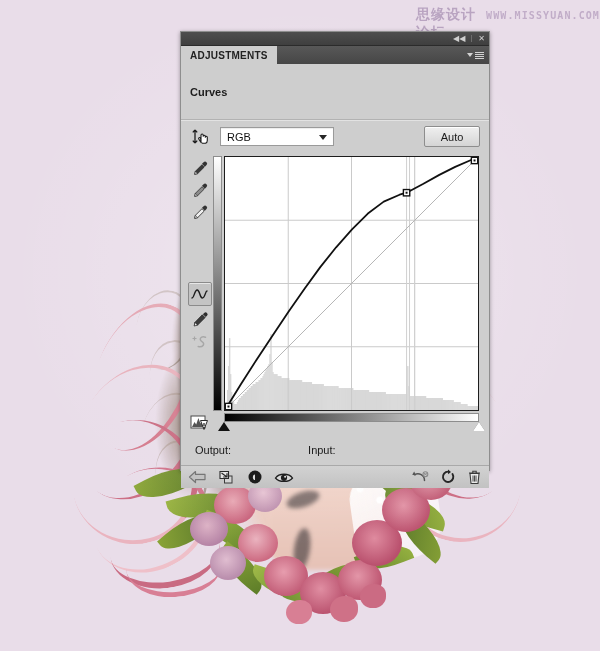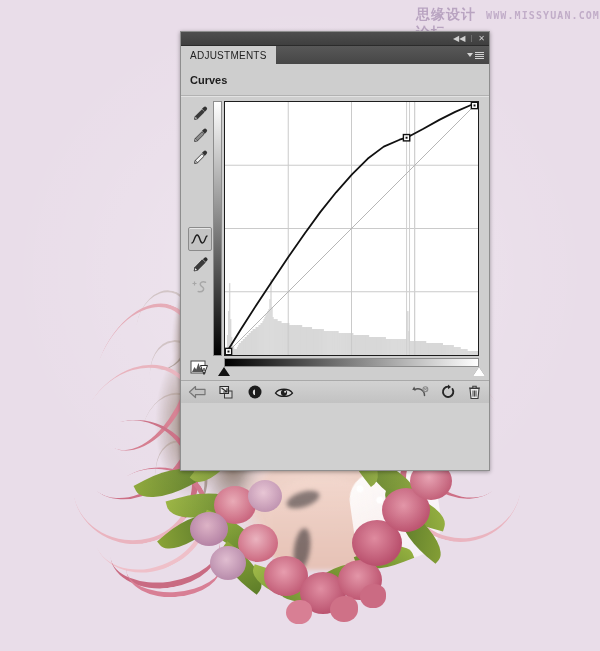--- a/index.html
+++ b/index.html
@@ -64,32 +64,32 @@
   
   .titlebar{height:13px;background:linear-gradient(180deg,#4e4e4e,#3f3f3f);
     display:flex;align-items:center;justify-content:flex-end;padding-right:4px;gap:6px;
     border-bottom:1px solid #2b2b2b;}
   .tb-btn{color:#cfcfcf;font-size:8px;line-height:8px;cursor:pointer;
     font-family:"DejaVu Sans",sans-serif;}
   .tb-sep{width:1px;height:7px;background:#6d6d6d;}
 
   
   .tabrow{height:18px;background:linear-gradient(180deg,#4a4a4a,#3d3d3d);display:flex;align-items:stretch;}
-  .tab{background:#cecece;color:#222;font-size:10px;font-weight:400;letter-spacing:.25px;
+  .tab{background:#cecece;color:#222;font-size:10px;font-weight:700;letter-spacing:.25px;
     display:flex;align-items:center;padding:0 9px;}
   .tabfill{flex:1;background:linear-gradient(180deg,#585858,#464646);
     display:flex;align-items:center;justify-content:flex-end;padding-right:5px;}
   .menuicon{display:flex;align-items:center;gap:2px;cursor:pointer;}
   .menuicon .tri{width:0;height:0;border-left:3px solid transparent;border-right:3px solid transparent;
     border-top:4px solid #d2d2d2;}
   .menuicon .bars{display:flex;flex-direction:column;gap:1px;}
   .menuicon .bars i{display:block;width:9px;height:1px;background:#d2d2d2;}
 
   
-  .presetrow{height:23px;display:flex;align-items:center;padding:4px 9px;gap:12px;background:#cecece;}
+  .presetrow{height:23px;display:flex;align-items:center;padding:16px 9px;gap:12px;background:#cecece;}
   .preset-label{font-size:11px;font-weight:700;color:#1c1c1c;}
   .combo{position:relative;background:#fff;border:1px solid #9a9a9a;height:17px;
     display:flex;align-items:center;padding:0 6px;font-size:11px;color:#111;cursor:pointer;
     box-shadow:inset 0 1px 1px rgba(0,0,0,.08);}
   .combo .caret{position:absolute;right:6px;top:50%;margin-top:-2px;width:0;height:0;
     border-left:4px solid transparent;border-right:4px solid transparent;border-top:5px solid #262626;}
   #preset-combo{flex:1;}
   .divider{height:1px;background:#b2b2b2;border-bottom:1px solid #e2e2e2;}
 
   
@@ -232,20 +232,35 @@
       </span>
     </div>
   </div>
 
   <div class="presetrow">
     <span class="preset-label">Curves</span>
   </div>
 
   <div class="divider"></div>
 
+  <div class="chanrow">
+    <span id="onimage-icon">
+      <svg width="20" height="18" viewBox="0 0 20 18">
+        <path d="M4 2 L4 15 M4 2 L1.8 4.4 M4 2 L6.2 4.4 M4 15 L1.8 12.6 M4 15 L6.2 12.6" stroke="#1c1c1c" stroke-width="1.3" fill="none"></path>
+        <path d="M10 14.5 L10 7.2 q0-1.2 1.1-1.2 t1.1 1.2 v1.1 q0-1 1.05-1 t1.05 1 v.9 q0-.9 1-.9 t1 .95 v3.2 q0 2.1-1.8 2.8 l-3 0 q-1.5-.4-2.5-2.2 l-1.2-2 q-.5-.9.35-1.35 t1.45.55 z" fill="#ffffff" stroke="#1c1c1c" stroke-width="1.1" stroke-linejoin="round"></path>
+      </svg>
+    </span>
+    <div class="combo" id="channel-combo">
+      <span>RGB</span>
+      <span class="caret"></span>
+    </div>
+    <div class="autobtn">
+      <span>Auto</span>
+    </div>
+  </div>
 
   <div class="body">
 
     <div class="toolcol">
 
       <div class="tool" style="margin-top:2px;">
         <svg width="18" height="18" viewBox="0 0 18 18">
           <path d="M12.6 2.2 a2 2 0 0 1 2.9 2.9 l-1.6 1.6 -2.9-2.9z" fill="#333"></path>
           <path d="M11 4.7 l2.3 2.3 -6.6 6.6 -3 .7 .7-3z" fill="#3a3a3a" stroke="#1e1e1e" stroke-width=".7"></path>
           <path d="M4.4 11.3 l2.3 2.3 -3 .7z" fill="#f2f2f2" stroke="#1e1e1e" stroke-width=".6"></path>
@@ -591,20 +606,26 @@
         <div class="hgrad"></div>
       </div>
 
       <div class="sliders">
         <span class="slider-tri" id="black-slider"></span>
         <span class="slider-tri" id="white-slider"></span>
       </div>
     </div>
   </div>
 
+  <div class="iorow">
+    <span class="iolabel" id="output-label">Output:</span>
+    <span class="iolabel"></span>
+    <span class="iolabel" id="input-label">Input:</span>
+    <span class="iolabel"></span>
+  </div>
 
   <div class="footer">
     <span class="ficon">
       <svg width="19" height="14" viewBox="0 0 19 14">
         <path d="M7.5 1.5 L1.5 7 L7.5 12.5 L7.5 9.6 L17 9.6 L17 4.4 L7.5 4.4 Z" fill="#c2c2c2" stroke="#767676" stroke-width="1.2" stroke-linejoin="round"></path>
       </svg>
     </span>
     <span class="ficon">
       <svg width="18" height="15" viewBox="0 0 18 15">
         <rect x="6.5" y="6" width="7.5" height="7" fill="#d3d3d3" stroke="#3a3a3a" stroke-width="1"></rect>

